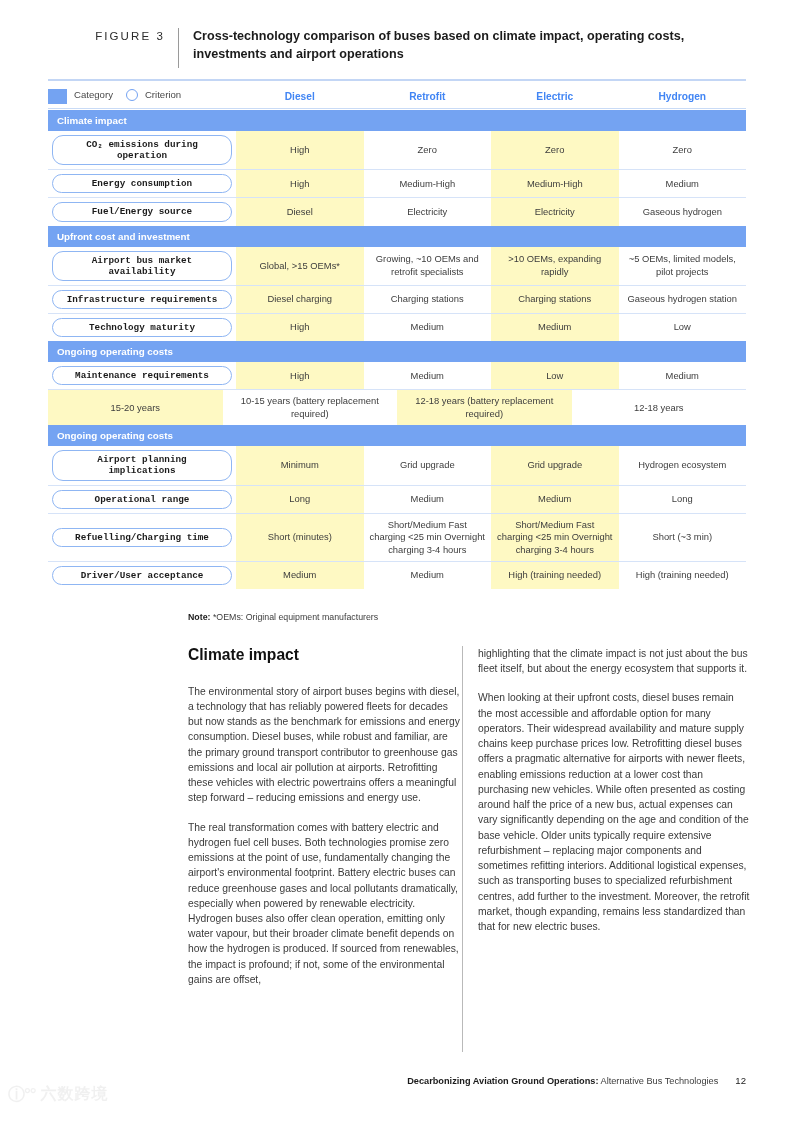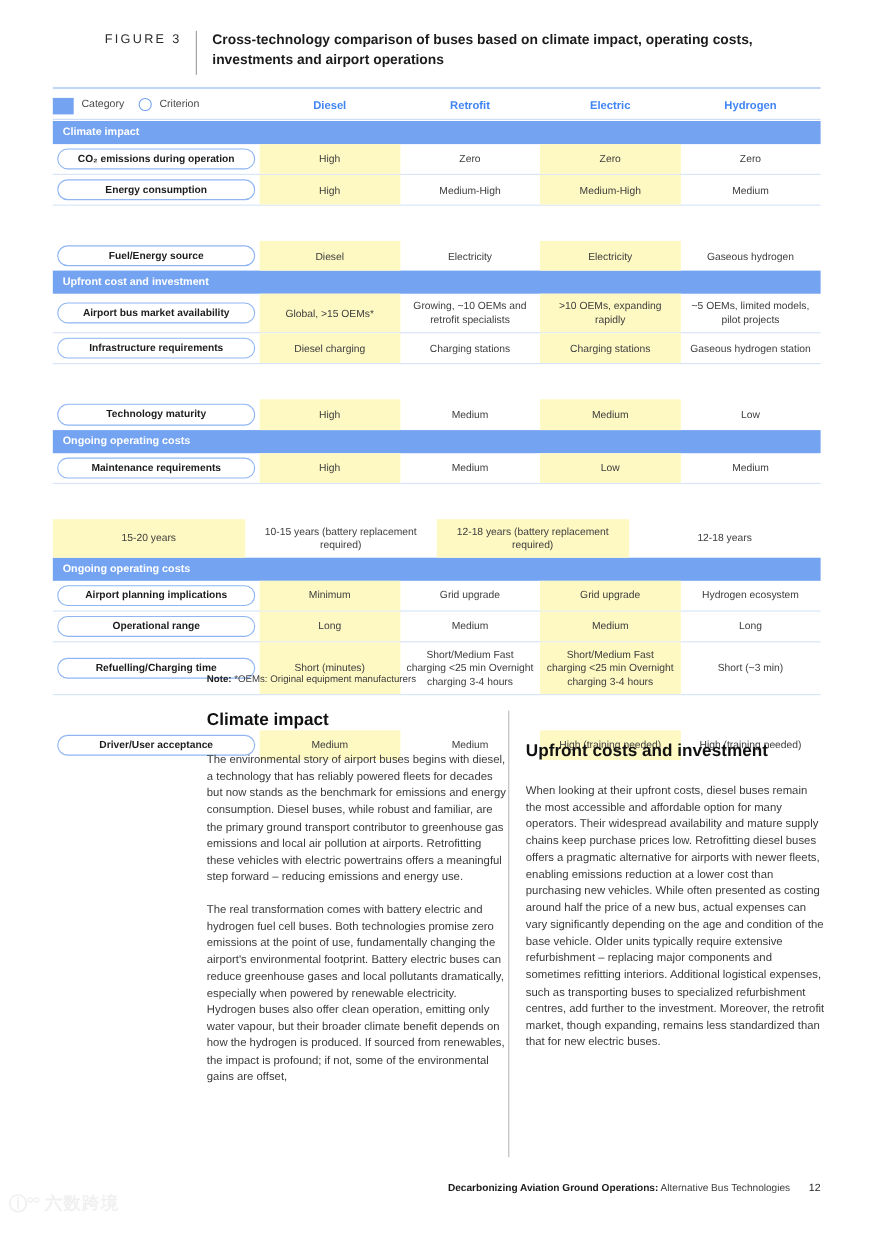--- a/index.html
+++ b/index.html
@@ -126,29 +126,30 @@
     padding: 5px 9px 5px 9px;
     height: 11px;
     line-height: 11px;
     box-sizing: content-box;
   }
   .trow {
     display: flex;
     border-bottom: 1px solid #d6e3f8;
     min-height: 26px;
   }
-  .trow.last-of-section { border-bottom: none; margin-top: 32px; }
+  .trow.last-of-section { border-bottom: none; }
   .cell-crit {
     width: 188px;
     flex: none;
     display: flex;
     align-items: center;
     justify-content: flex-end;
     padding: 4px 4px;
     box-sizing: border-box;
+    font-family: Liberation Mono, monospace;
   }
   .pill {
     border: 1px solid #8fb6f3;
     border-radius: 11px;
     padding: 3px 9px;
     font-size: 9.3px;
     font-weight: bold;
     color: #1b1b1b;
     text-align: center;
     width: 100%;
@@ -490,21 +491,21 @@
 
 <div class="col-divider"></div>
 
 <div class="body-col left">
   <h2 class="sec-title">Climate impact</h2>
   <p class="para">The environmental story of airport buses begins with diesel, a technology that has reliably powered fleets for decades but now stands as the benchmark for emissions and energy consumption. Diesel buses, while robust and familiar, are the primary ground transport contributor to greenhouse gas emissions and local air pollution at airports. Retrofitting these vehicles with electric powertrains offers a meaningful step forward – reducing emissions and energy use.</p>
   <p class="para">The real transformation comes with battery electric and hydrogen fuel cell buses. Both technologies promise zero emissions at the point of use, fundamentally changing the airport's environmental footprint. Battery electric buses can reduce greenhouse gases and local pollutants dramatically, especially when powered by renewable electricity. Hydrogen buses also offer clean operation, emitting only water vapour, but their broader climate benefit depends on how the hydrogen is produced. If sourced from renewables, the impact is profound; if not, some of the environmental gains are offset,</p>
 </div>
 
 <div class="body-col right">
-  <h2 class="sec-title spaced">Upfront costs and investment</h2>
+  <p class="para">highlighting that the climate impact is not just about the bus fleet itself, but about the energy ecosystem that supports it.</p>
   <p class="para">When looking at their upfront costs, diesel buses remain the most accessible and affordable option for many operators. Their widespread availability and mature supply chains keep purchase prices low. Retrofitting diesel buses offers a pragmatic alternative for airports with newer fleets, enabling emissions reduction at a lower cost than purchasing new vehicles. While often presented as costing around half the price of a new bus, actual expenses can vary significantly depending on the age and condition of the base vehicle. Older units typically require extensive refurbishment – replacing major components and sometimes refitting interiors. Additional logistical expenses, such as transporting buses to specialized refurbishment centres, add further to the investment. Moreover, the retrofit market, though expanding, remains less standardized than that for new electric buses.</p>
 </div>
 
 <div class="footer">
   <div class="footer-title">
     <b>Decarbonizing Aviation Ground Operations:</b><span> Alternative Bus Technologies</span>
   </div>
   <div class="footer-page">12</div>
 </div>
 

